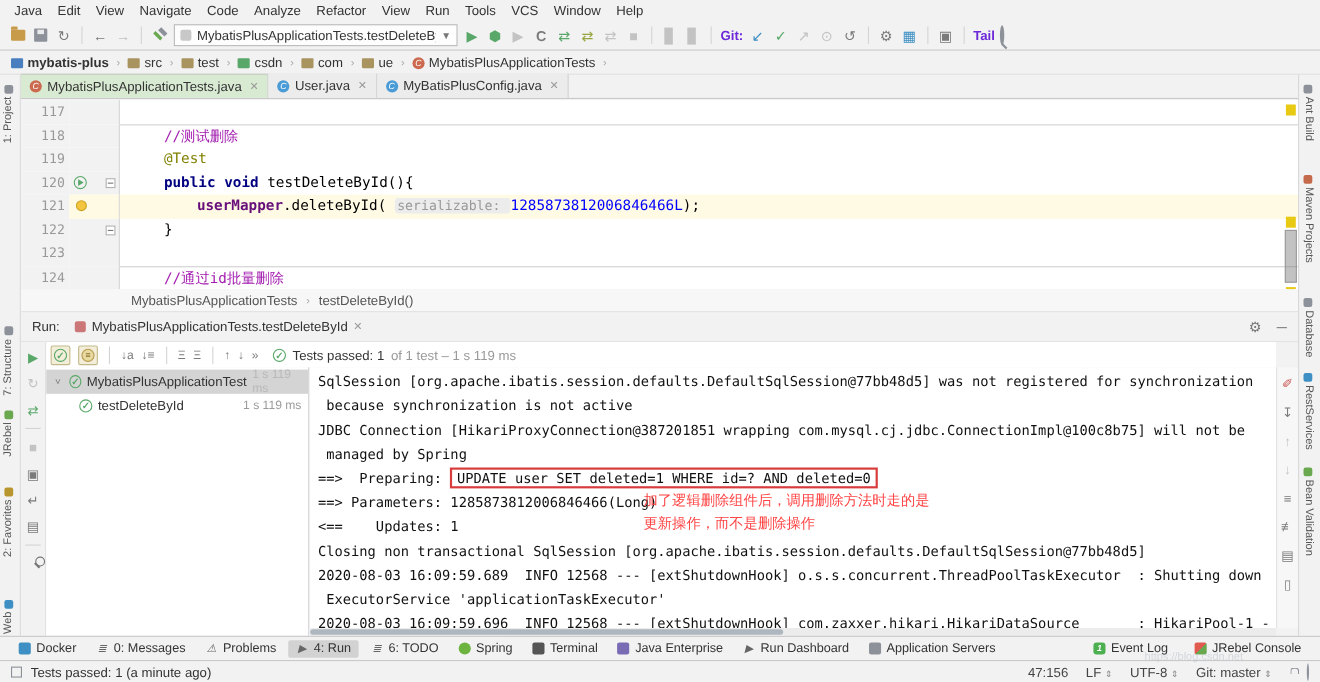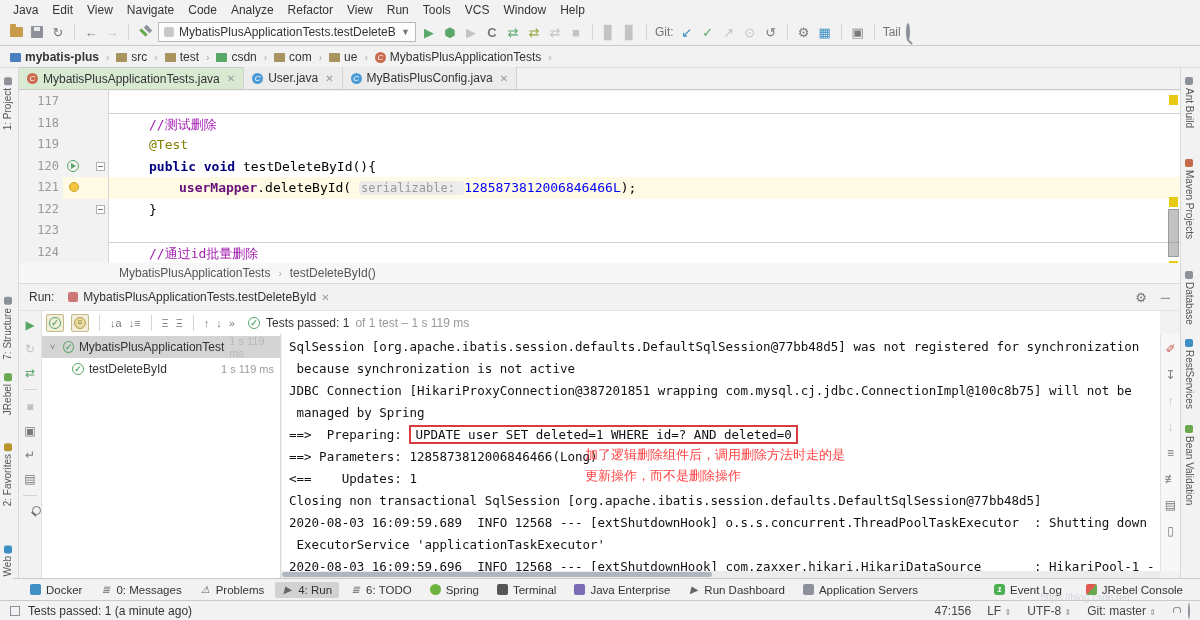--- a/index.html
+++ b/index.html
@@ -21,21 +21,21 @@
   .i-save::before { content:""; position:absolute; top:1px; left:3px; width:6px; height:4px; background:#e9eaec; }
   .i-hammer { width:14px; height:14px; position:relative; }
   .i-hammer::before { content:""; position:absolute; top:2px; left:6px; width:8px; height:4px; background:#8d9199; transform:rotate(45deg); }
   .i-hammer::after { content:""; position:absolute; top:6px; left:1px; width:9px; height:3px; background:#6aa84f; transform:rotate(45deg); }
   #run-config { display:flex; align-items:center; gap:5px; width:258px; height:20px; border:1px solid #b9b9b9; background:#fdfdfd; padding:0 5px; font-size:12px; }
   #run-config .rc-ic { width:10px; height:10px; background:#c8c8c8; border-radius:2px; }
   #run-config .rc-label { flex:1; white-space:nowrap; overflow:hidden; color:#333; }
   #run-config .rc-chev { color:#777; font-size:9px; }
   .i-mag { width:12px; height:12px; border:2px solid #8d9199; border-radius:50%; position:relative; margin-left:auto; }
   .i-mag::after { content:""; position:absolute; right:-5px; bottom:-4px; width:6px; height:2px; background:#8d9199; transform:rotate(45deg); }
-  .tlabel { color:#737373; }
+  .tlabel { color:#6d28d9;font-weight:bold; }
 
   
   #navbar { position:absolute; top:47px; left:0; right:0; height:21px; display:flex; align-items:center; gap:3px; padding-left:8px; background:#f2f2f2; border-bottom:1px solid #dcdcdc; }
   .crumb { display:flex; align-items:center; gap:4px; padding:1px 2px; }
   .crumb-sep { color:#a8a8a8; font-size:10px; margin:0 2px; }
   .ci { width:11px; height:9px; border-radius:1px; display:inline-block; }
   .ci-project { background:#4a7fbf; }
   .ci-folder { background:#a9935f; }
   .ci-java { background:#59a869; }
   .ci-class { width:11px; height:11px; border-radius:50%; background:#cc6a50; color:#fff; font-size:8px; line-height:11px; text-align:center; }
@@ -118,21 +118,21 @@
   .con-line { white-space:pre; height:22px; line-height:22px; }
   .sqlbox { border:2px solid #d93c3c; padding:0 4px; }
   #con-annot { position:absolute; left:303px; top:110px; color:#f44; font-family:"Liberation Sans", sans-serif; font-size:13px; line-height:21px; }
   #hscroll { position:absolute; left:282px; right:40px; top:571px; height:7px; background:#ececec; }
   #hscroll .thumb { position:absolute; left:0; top:1px; height:5px; width:430px; background:#aeb6bf; border-radius:3px; }
   #conbar { position:absolute; right:20px; width:20px; top:334px; bottom:49px; background:#f7f7f7; border-left:1px solid #e3e3e3; display:flex; flex-direction:column; align-items:center; gap:12px; padding-top:8px; }
   #conbar .tico { width:14px; height:14px; font-size:12px; }
   .red { color:#c75450; }
 
   
-  #bottombar { position:absolute; left:0; right:0; top:578px; height:22px; background:#f2f2f2; border-top:1px solid #c9c9c9; display:flex; align-items:center; gap:4px; padding:0 10px;margin-left:13px; }
+  #bottombar { position:absolute; left:0; right:0; top:578px; height:22px; background:#f2f2f2; border-top:1px solid #c9c9c9; display:flex; align-items:center; gap:4px; padding:0 10px; }
   .bitem { display:flex; align-items:center; gap:5px; padding:2px 7px; border-radius:2px; cursor:default; }
   .bitem.active { background:#d2d2d2; }
   .bitem .lbl { font-size:11.5px; }
   .bic { width:11px; height:11px; display:inline-flex; align-items:center; justify-content:center; font-size:10px; color:#666; }
   .bic-docker { background:#3d8fc4; border-radius:2px; }
   .bic-spring { background:#6db33f; border-radius:50%; }
   .bic-terminal { background:#555; border-radius:2px; }
   .bic-javaee { background:#7a6bb5; border-radius:2px; }
   .bic-servers { background:#8d9199; border-radius:2px; }
   .bic-eventlog { background:#4caf50; border-radius:3px; color:#fff; font-size:8px; font-weight:bold; }

